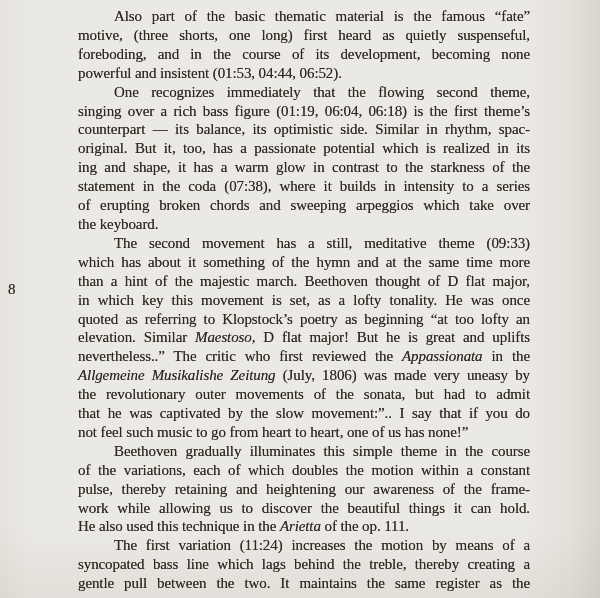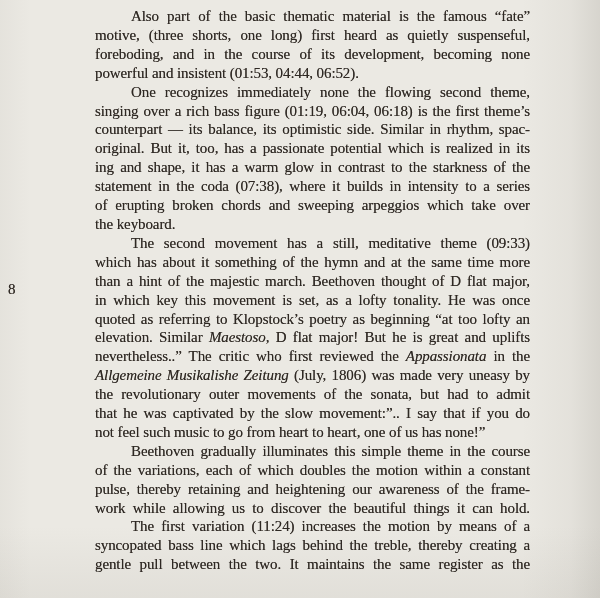--- a/index.html
+++ b/index.html
@@ -18,42 +18,42 @@
   }
   .text-block {
     position: absolute;
     left: 78px; top: 7px;
     width: 452px;
     font-size: 15px;
     line-height: 18.9px;
     letter-spacing: -0.1px;
     text-shadow: 0 0 0.6px rgba(48,42,36,0.65);
   }
-  .line { text-align: justify; text-align-last: justify; margin-left: 17px; }
+  .line { text-align: justify; text-align-last: justify; }
   .line.end { text-align: right; text-align-last: left; }
   .line.indent { text-indent: 36px; }
   .line em { font-style: italic; }
   .page-number {
     position: absolute;
     left: 8px; top: 281px;
     font-size: 15px;
     text-shadow: 0 0 0.6px rgba(48,42,36,0.65);
   }
 </style>
 </head>
 <body>
 
 <div class="page" style="color: rgb(46, 40, 35);">
   <div class="page-number">8</div>
   <div class="text-block">
       <div class="line indent"><span>Also part of the basic thematic material is the famous “fate”</span></div>
       <div class="line"><span>motive, (three shorts, one long) first heard as quietly suspenseful,</span></div>
       <div class="line"><span>foreboding, and in the course of its development, becoming none</span></div>
       <div class="line end"><span>powerful and insistent (01:53, 04:44, 06:52).</span></div>
-      <div class="line indent"><span>One recognizes immediately none the flowing second theme,</span></div>
+      <div class="line indent"><span>One recognizes immediately that the flowing second theme,</span></div>
       <div class="line"><span>singing over a rich bass figure (01:19, 06:04, 06:18) is the first theme’s</span></div>
       <div class="line"><span>counterpart — its balance, its optimistic side. Similar in rhythm, spac-</span></div>
       <div class="line"><span>original. But it, too, has a passionate potential which is realized in its</span></div>
       <div class="line"><span>ing and shape, it has a warm glow in contrast to the starkness of the</span></div>
       <div class="line"><span>statement in the coda (07:38), where it builds in intensity to a series</span></div>
       <div class="line"><span>of erupting broken chords and sweeping arpeggios which take over</span></div>
       <div class="line end"><span>the keyboard.</span></div>
       <div class="line indent"><span>The second movement has a still, meditative theme (09:33)</span></div>
       <div class="line"><span>which has about it something of the hymn and at the same time more</span></div>
       <div class="line"><span>than a hint of the majestic march. Beethoven thought of D flat major,</span></div>
@@ -62,17 +62,18 @@
       <div class="line"><span>elevation. Similar </span><em>Maestoso,</em><span> D flat major! But he is great and uplifts</span></div>
       <div class="line"><span>nevertheless..” The critic who first reviewed the </span><em>Appassionata</em><span> in the</span></div>
       <div class="line"><em>Allgemeine Musikalishe Zeitung</em><span> (July, 1806) was made very uneasy by</span></div>
       <div class="line"><span>the revolutionary outer movements of the sonata, but had to admit</span></div>
       <div class="line"><span>that he was captivated by the slow movement:”.. I say that if you do</span></div>
       <div class="line end"><span>not feel such music to go from heart to heart, one of us has none!”</span></div>
       <div class="line indent"><span>Beethoven gradually illuminates this simple theme in the course</span></div>
       <div class="line"><span>of the variations, each of which doubles the motion within a constant</span></div>
       <div class="line"><span>pulse, thereby retaining and heightening our awareness of the frame-</span></div>
       <div class="line"><span>work while allowing us to discover the beautiful things it can hold.</span></div>
+      <div class="line end"><span>He also used this technique in the </span><em>Arietta</em><span> of the op. 111.</span></div>
       <div class="line indent"><span>The first variation (11:24) increases the motion by means of a</span></div>
       <div class="line"><span>syncopated bass line which lags behind the treble, thereby creating a</span></div>
       <div class="line"><span>gentle pull between the two. It maintains the same register as the</span></div>
     </div>
 </div>
 
 </body></html>

